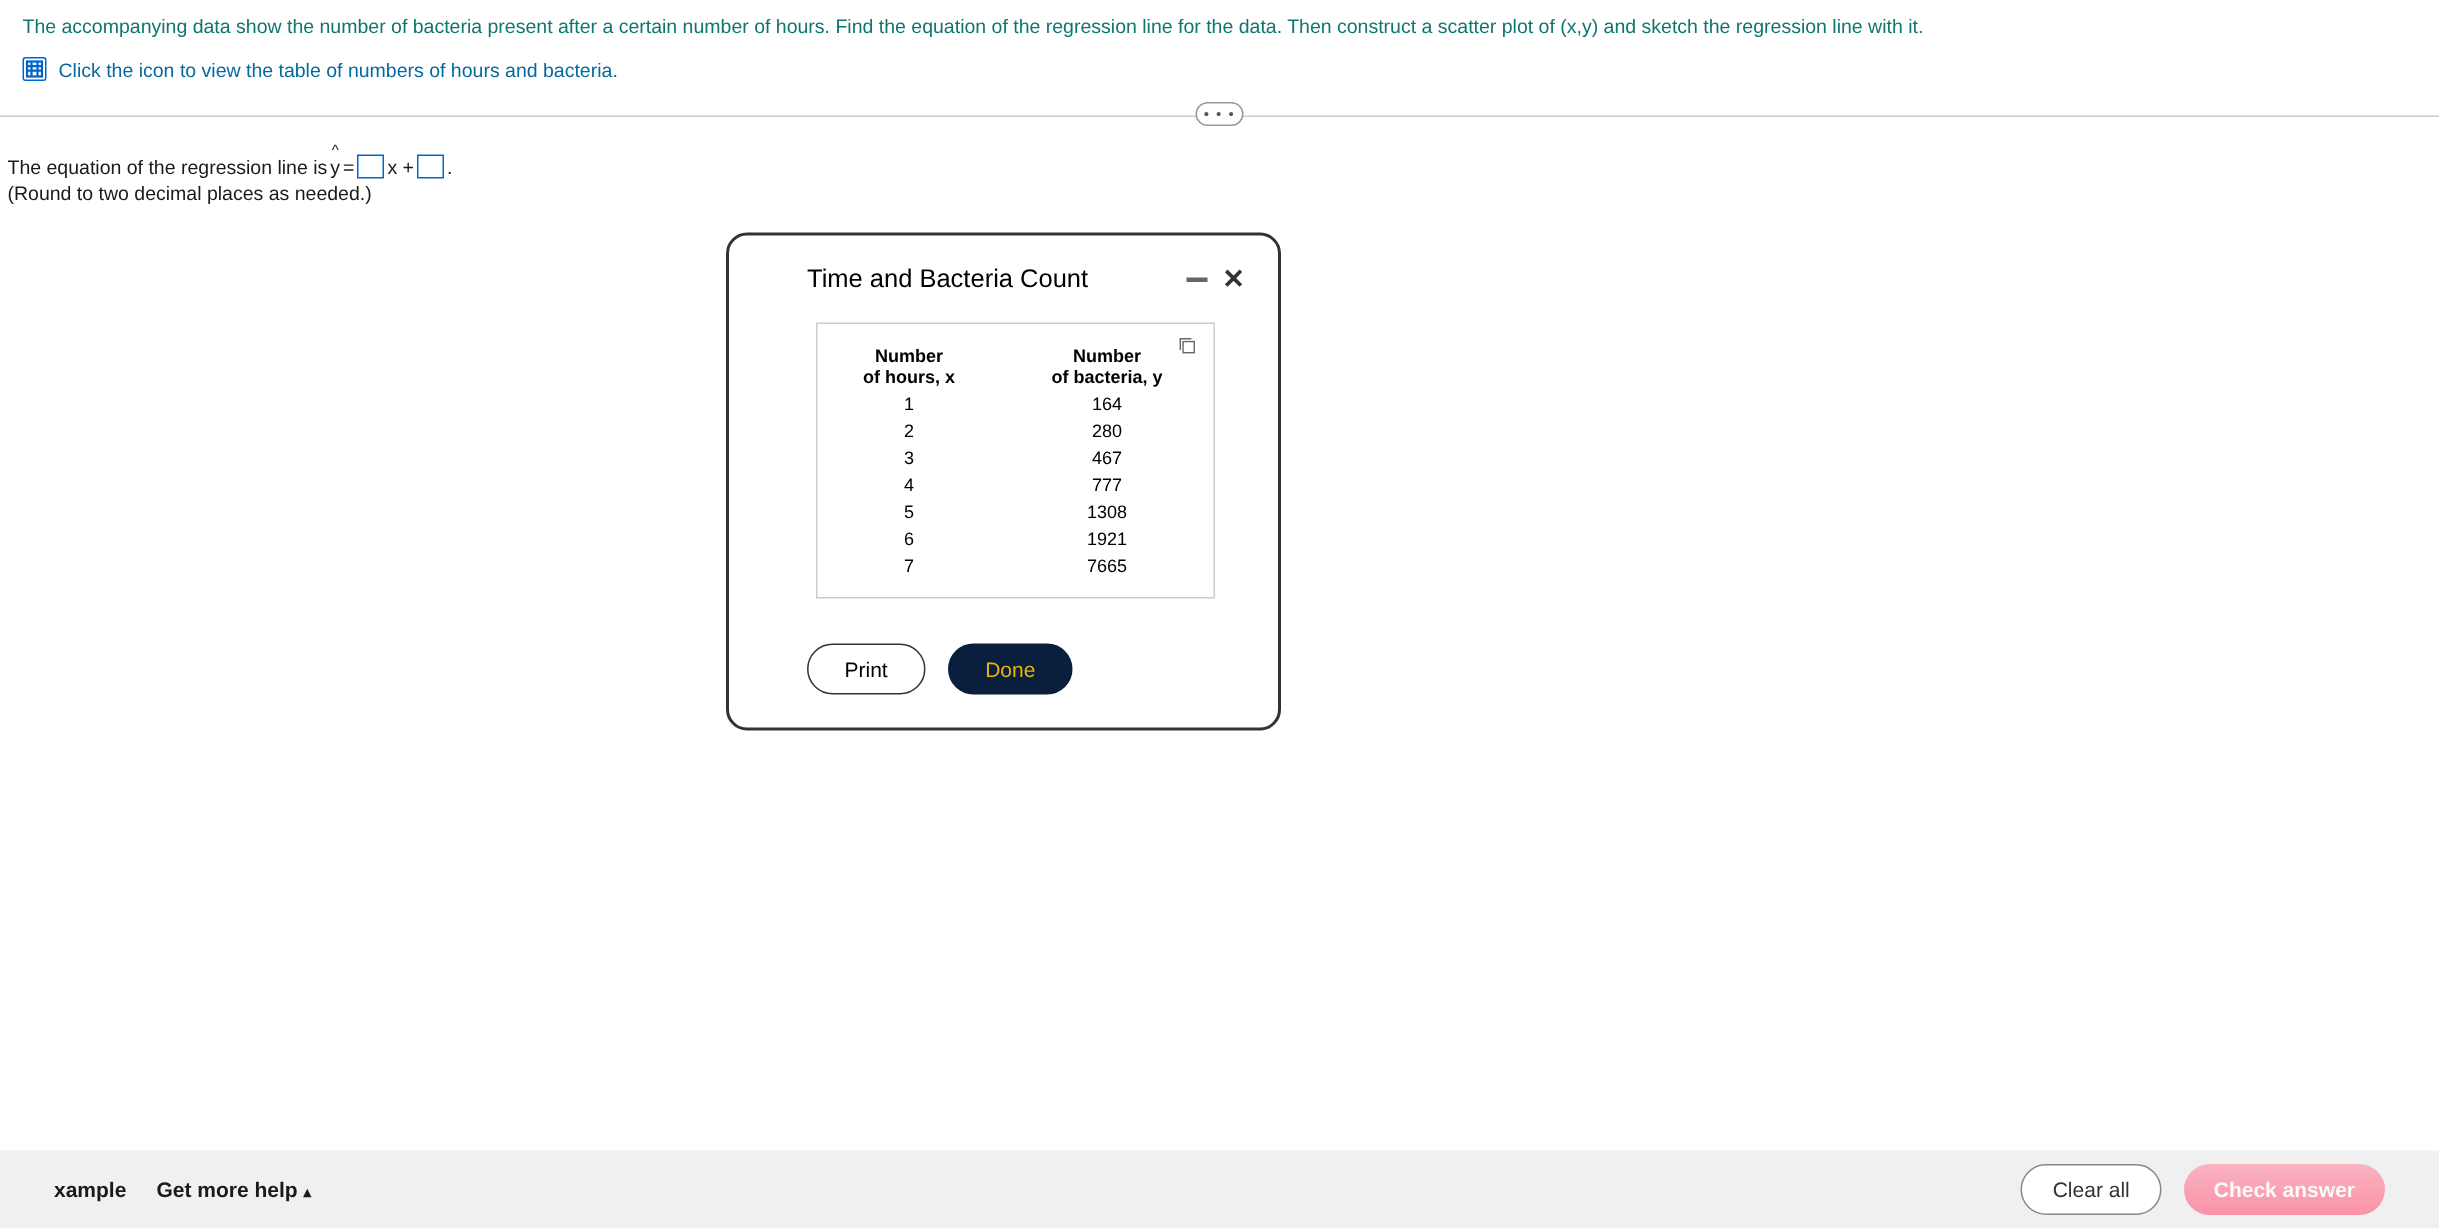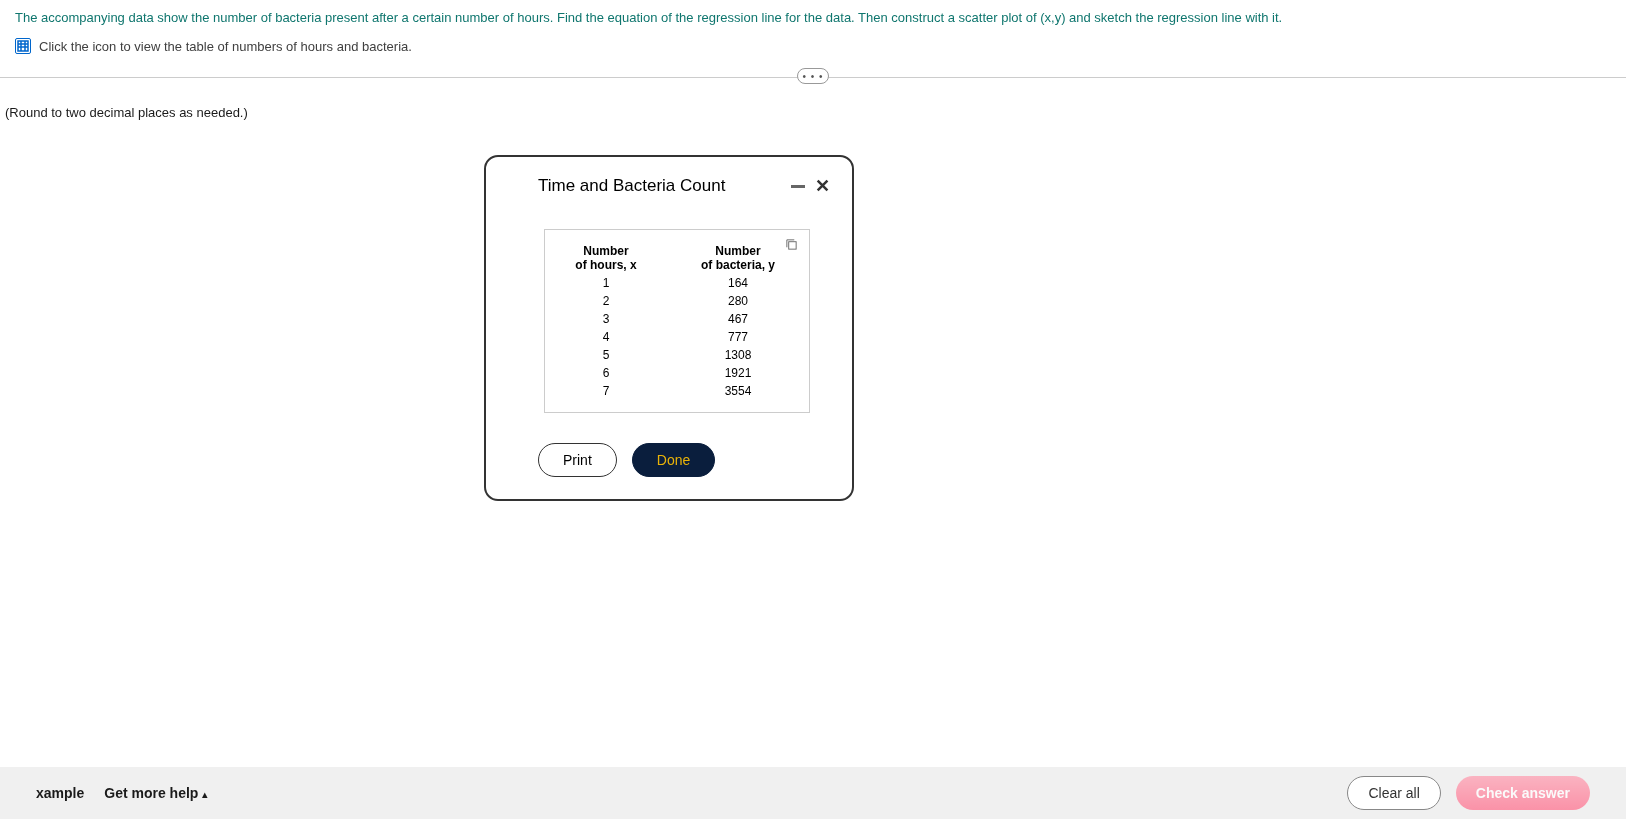--- a/index.html
+++ b/index.html
@@ -34,21 +34,21 @@
       align-items: center;
       justify-content: center;
       color: #0066cc;
       font-size: 10px;
     }
     .table-icon svg {
       width: 12px;
       height: 12px;
     }
     .table-link-text {
-      color: #404040;
+      color: #0369a1;
     }
     .divider-row {
       position: relative;
       border-top: 1px solid #ccc;
       margin: 15px 0 0 0;
       width: 100%;
     }
     .ellipsis-badge {
       position: absolute;
       left: 50%;
@@ -105,21 +105,21 @@
       width: 370px;
       background: #fff;
       border: 2px solid #333;
       border-radius: 14px;
       padding: 18px 22px 22px 22px;
     }
     .modal-header {
       display: flex;
       align-items: center;
       justify-content: space-between;
-      margin-bottom: 32px;
+      margin-bottom: 18px;
     }
     .modal-title {
       font-size: 17px;
       font-weight: normal;
       padding-left: 30px;
     }
     .modal-controls {
       display: flex;
       align-items: center;
       gap: 10px;
@@ -256,20 +256,29 @@
     </svg>
   </span>
   <span class="table-link-text">Click the icon to view the table of numbers of hours and bacteria.</span>
 </div>
 
 <div class="divider-row">
   <div class="ellipsis-badge">• • •</div>
 </div>
 
 <div class="equation-section">
+  <div class="equation-line">
+    <span>The equation of the regression line is </span>
+    <span class="y-hat">y</span>
+    <span> = </span>
+    <span class="input-box"></span>
+    <span>x + </span>
+    <span class="input-box"></span>
+    <span>.</span>
+  </div>
   <div class="hint-text">(Round to two decimal places as needed.)</div>
 </div>
 
 <div class="modal">
   <div class="modal-header">
     <div class="modal-title">Time and Bacteria Count</div>
     <div class="modal-controls">
       <div class="minimize-icon"></div>
       <div class="close-icon">✕</div>
     </div>
@@ -314,21 +323,21 @@
           <tr>
             <td>5</td>
             <td>1308</td>
           </tr>
           <tr>
             <td>6</td>
             <td>1921</td>
           </tr>
           <tr>
             <td>7</td>
-            <td>3554</td>
+            <td>7665</td>
           </tr>
         </tbody>
     </table>
   </div>
   <div class="modal-buttons">
     <button class="btn btn-print">Print</button>
     <button class="btn btn-done">Done</button>
   </div>
 </div>
 

